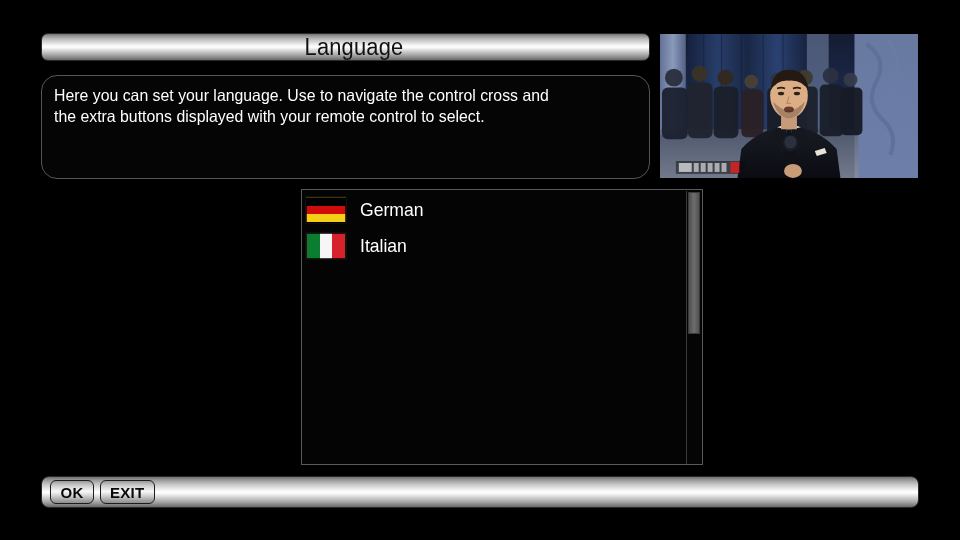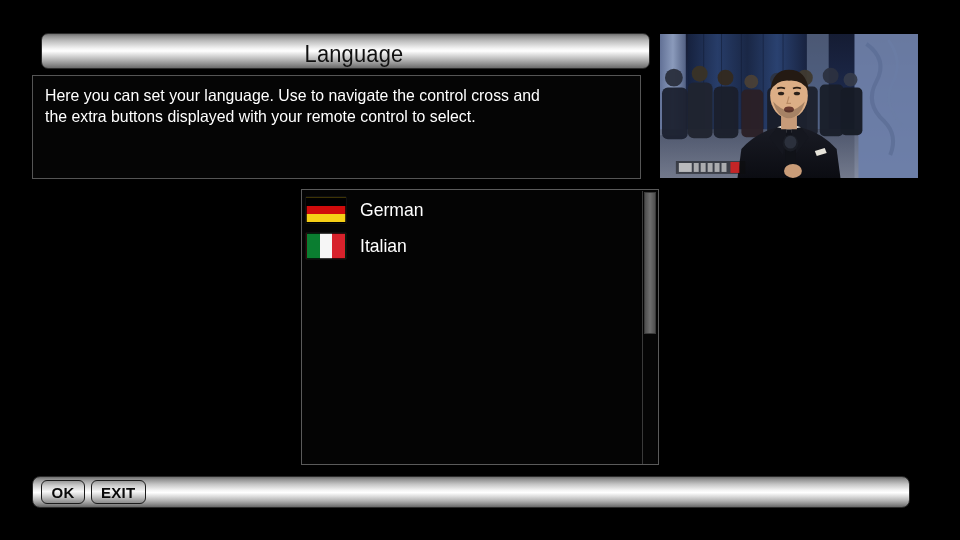--- a/index.html
+++ b/index.html
@@ -18,58 +18,58 @@
     height: 540px;
     background: #000000;
   }
 
   
   #title-bar {
     position: absolute;
     left: 41px;
     top: 33px;
     width: 609px;
-    height: 36px;
+    height: 28px;
     border-radius: 7px;
     background: linear-gradient(to bottom,
       #6e6e6e 0%,
       #8f8f8f 6%,
       #bcbcbc 20%,
       #f2f2f2 42%,
       #ffffff 50%,
       #e2e2e2 60%,
       #b4b4b4 76%,
       #8a8a8a 90%,
       #6a6a6a 100%);
     border: 1px solid #2a2a2a;
     display: flex;
-    align-items: flex-end;
+    align-items: flex-start;
     justify-content: center;
     overflow: hidden;
     padding-left: 16px;
   }
   #title-text {
     font-size: 23px;
     font-weight: 400;
     color: #111111;
     letter-spacing: 0.2px;
     font-family: "Liberation Sans", sans-serif;
     transform: scaleX(0.95);
   }
 
   
   #help-box {
     position: absolute;
-    left: 32px;
+    left: 41px;
     top: 75px;
     width: 609px;
     height: 104px;
     background: #050505;
     border: 1px solid #555555;
-    border-radius: 0;
+    border-radius: 16px;
     padding: 9px 12px 0 12px;
   }
   #help-text {
     color: #ffffff;
     font-size: 16.5px;
     line-height: 21px;
     font-family: "Liberation Sans", sans-serif;
     transform: scaleX(0.96);
     transform-origin: left top;
     white-space: pre-line;
@@ -86,21 +86,21 @@
     background: #0b0d18;
     border: 1px solid #000;
   }
   #video-canvas { position: absolute; inset: 0; }
 
   
   #list-panel {
     position: absolute;
     left: 301px;
     top: 189px;
-    width: 358px;
+    width: 402px;
     height: 276px;
     background: #040404;
     border: 1px solid #5a5a5a;
     overflow: hidden;
   }
   #list-inner {
     position: absolute;
     left: 0;
     top: 2px;
     width: 340px;
@@ -176,21 +176,21 @@
     top: 1px;
     width: 12px;
     height: 142px;
     background: linear-gradient(to right,#4e4e4e,#6e6e6e 50%,#505050);
     border: 1px solid #3a3a3a;
   }
 
   
   #bottom-bar {
     position: absolute;
-    left: 32px;
+    left: 41px;
     top: 476px;
     width: 878px;
     height: 32px;
     border-radius: 8px;
     background: linear-gradient(to bottom,
       #6e6e6e 0%,
       #929292 8%,
       #c4c4c4 24%,
       #f4f4f4 44%,
       #ffffff 52%,

